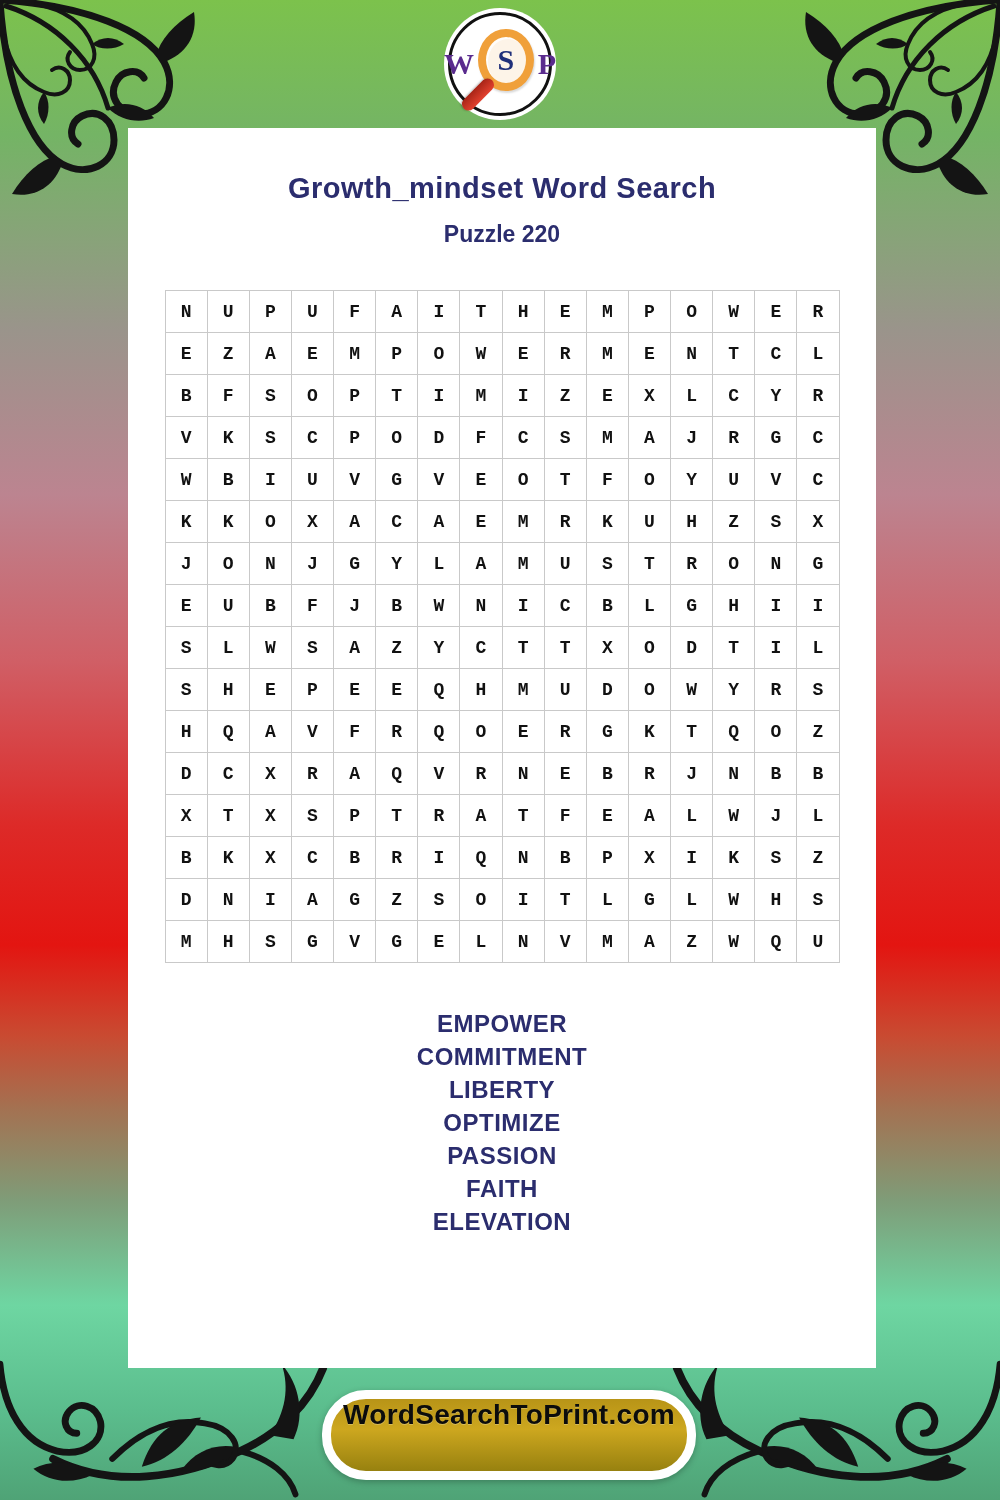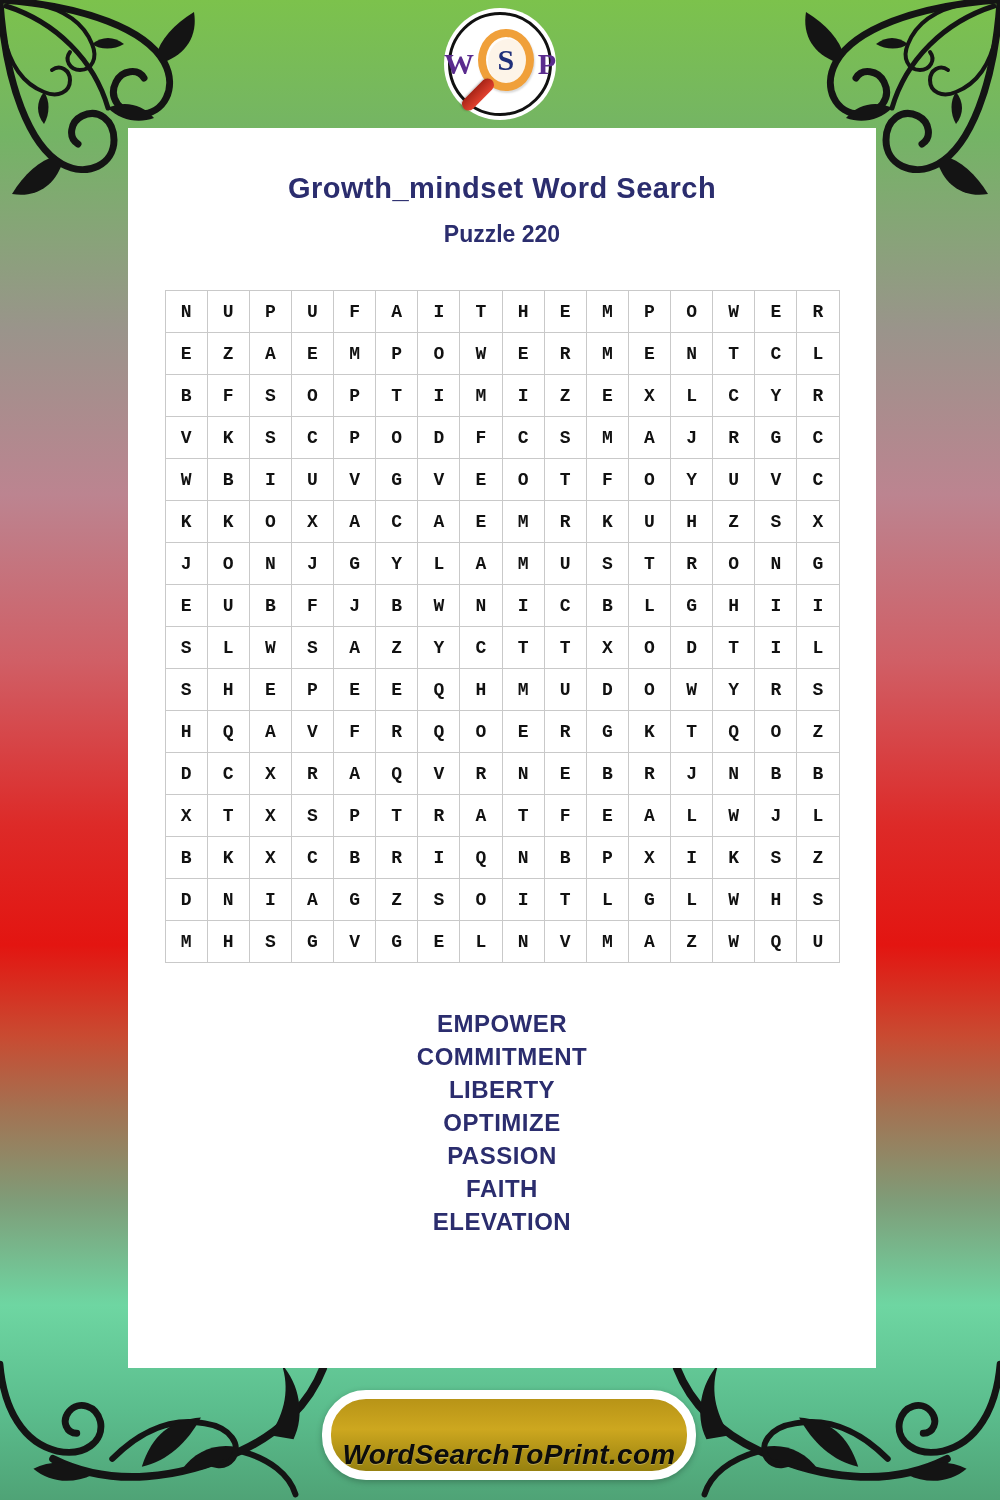--- a/index.html
+++ b/index.html
@@ -75,24 +75,23 @@
   .word-col{flex:1;display:flex;flex-direction:column;align-items:center;}
   .word{
     font-size:24px;font-weight:bold;color:#2b2d6e;line-height:33px;letter-spacing:.5px;
   }
 
   
   .site-button{
     position:absolute;left:322px;top:1390px;width:356px;height:72px;z-index:3;
     border:9px solid #ffffff;border-radius:44px;
     background:linear-gradient(#b89417 0%, #cda71f 42%, #97810f 100%);
-    display:flex;align-items:flex-end;justify-content:center;
+    display:flex;align-items:flex-start;justify-content:center;
     box-shadow:0 2px 6px rgba(0,0,0,.25);
     cursor:pointer;
-    font-style:italic;
   }
   .site-button span{
     font-size:28px;font-weight:bold;color:#0c0c0c;letter-spacing:.3px;
     text-shadow:0 1px 0 rgba(255,255,255,.25);
   }
 </style>
 </head>
 <body>
 
 <div class="page">

